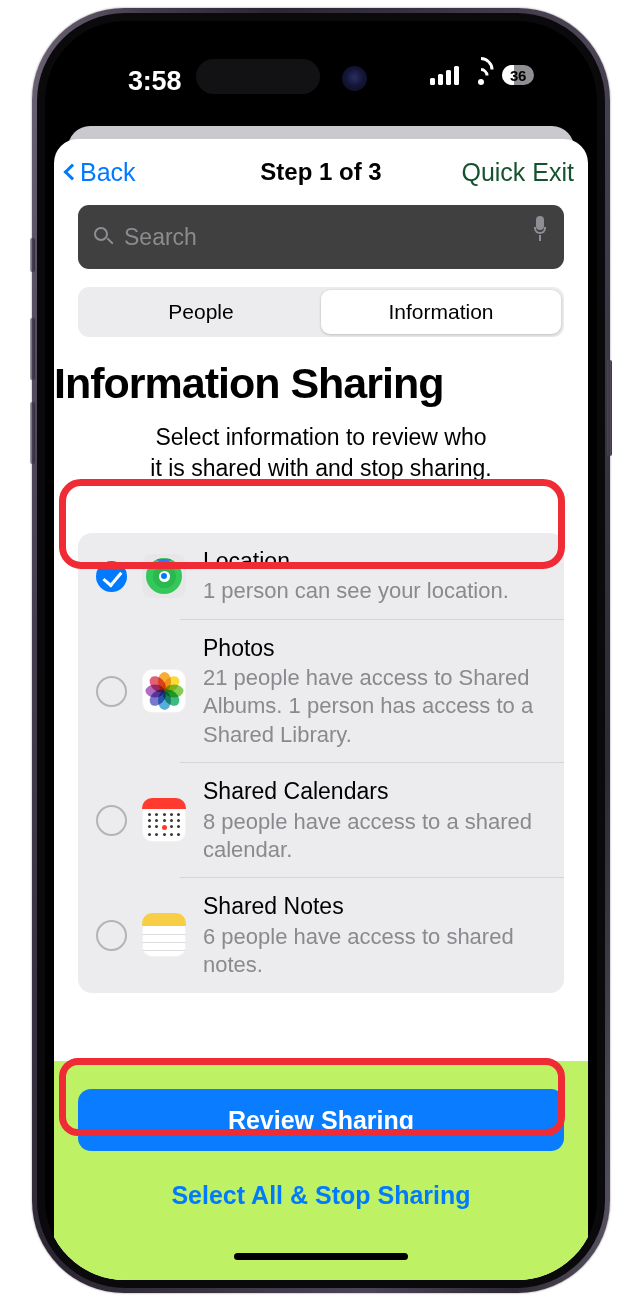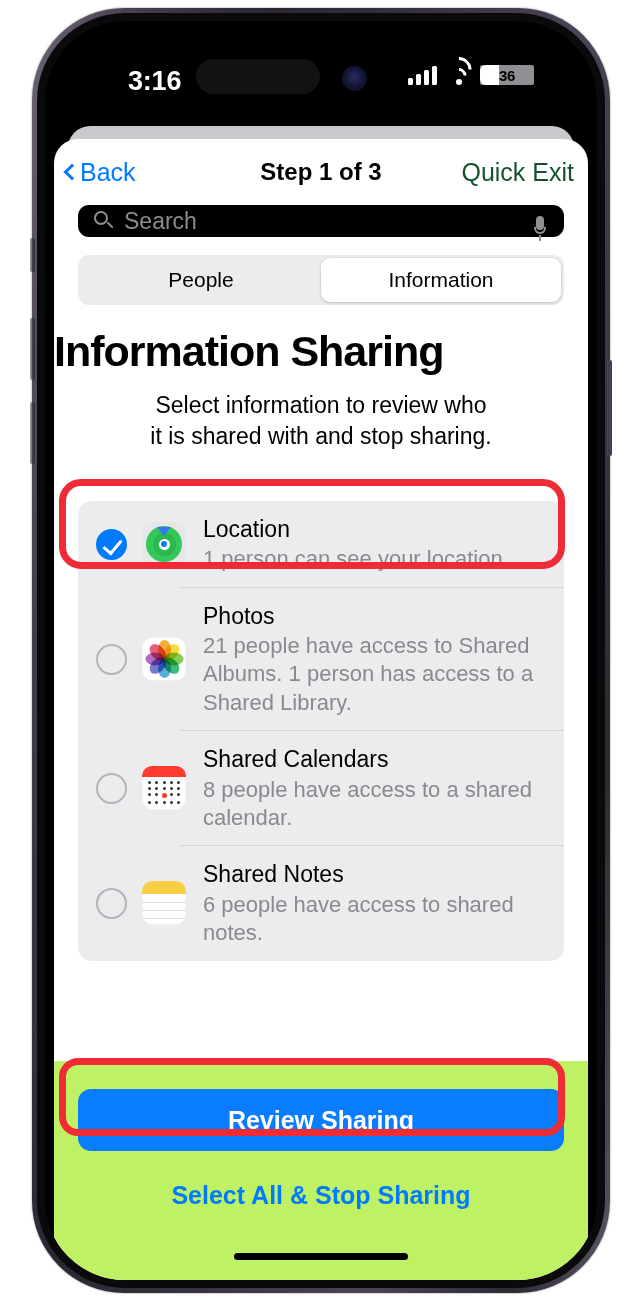--- a/index.html
+++ b/index.html
@@ -97,22 +97,22 @@
     transform: translateX(-50%) rotate(45deg);
     background: transparent;
   }
   .wifi b:nth-child(1) { width: 25px; height: 25px; bottom: 3px; }
   .wifi b:nth-child(2) { width: 15px; height: 15px; bottom: 2px; }
   .wifi b:nth-child(3) {
     width: 6px; height: 6px; bottom: 0; border-radius: 50%;
     background: #fff; border: none; transform: translateX(-50%);
   }
   .battery {
-    position: relative; width: 54px; height: 20px;
-    border-radius: 2px; background: #8e8e93; overflow: hidden;
+    position: relative; width: 32px; height: 20px;
+    border-radius: 10px; background: #8e8e93; overflow: hidden;
   }
   .battery-fill {
     position: absolute; left: 0; top: 0; bottom: 0;
     background: #fff; border-radius: 6px 0 0 6px;
   }
   .battery-num {
     position: absolute; inset: 0;
     font-size: 15px; font-weight: bold; color: #000;
     display: flex; align-items: center; justify-content: center;
     letter-spacing: -0.3px;
@@ -156,22 +156,22 @@
     font-size: 24px; font-weight: bold; color: #000;
   }
   .nav-action {
     position: absolute; right: 14px;
     color: #14532d; font-size: 25px; margin-left: 9px;
   }
 
   
   .search-wrap { padding: 0 24px; }
   .search {
-    position: relative; height: 32px;
-    background: #000000; border-radius: 11px;
+    position: relative; height: 64px;
+    background: #404040; border-radius: 11px;
     display: flex; align-items: center;
   }
   .search-icon {
     position: relative; width: 20px; height: 20px;
     margin-left: 16px; margin-right: 10px; flex: none;
   }
   .search-icon b {
     position: absolute; left: 0; top: 0;
     width: 14px; height: 14px; border: 2.3px solid #8e8e93; border-radius: 50%;
   }
@@ -350,21 +350,21 @@
   <div class="phone-rim"></div>
 
   <div class="btn-side btn-silent"></div>
   <div class="btn-side btn-volup"></div>
   <div class="btn-side btn-voldn"></div>
   <div class="btn-side btn-power"></div>
 
   <div class="screen">
 
     <div class="statusbar">
-      <div class="sb-time">3:16</div>
+      <div class="sb-time">3:58</div>
       <div class="sb-lock"></div>
       <div class="dynamic-island"></div>
       <div class="camera-lens"></div>
       <div class="sb-right">
         <div class="signal">
             <i></i>
             <i></i>
             <i></i>
             <i></i>
           </div>

